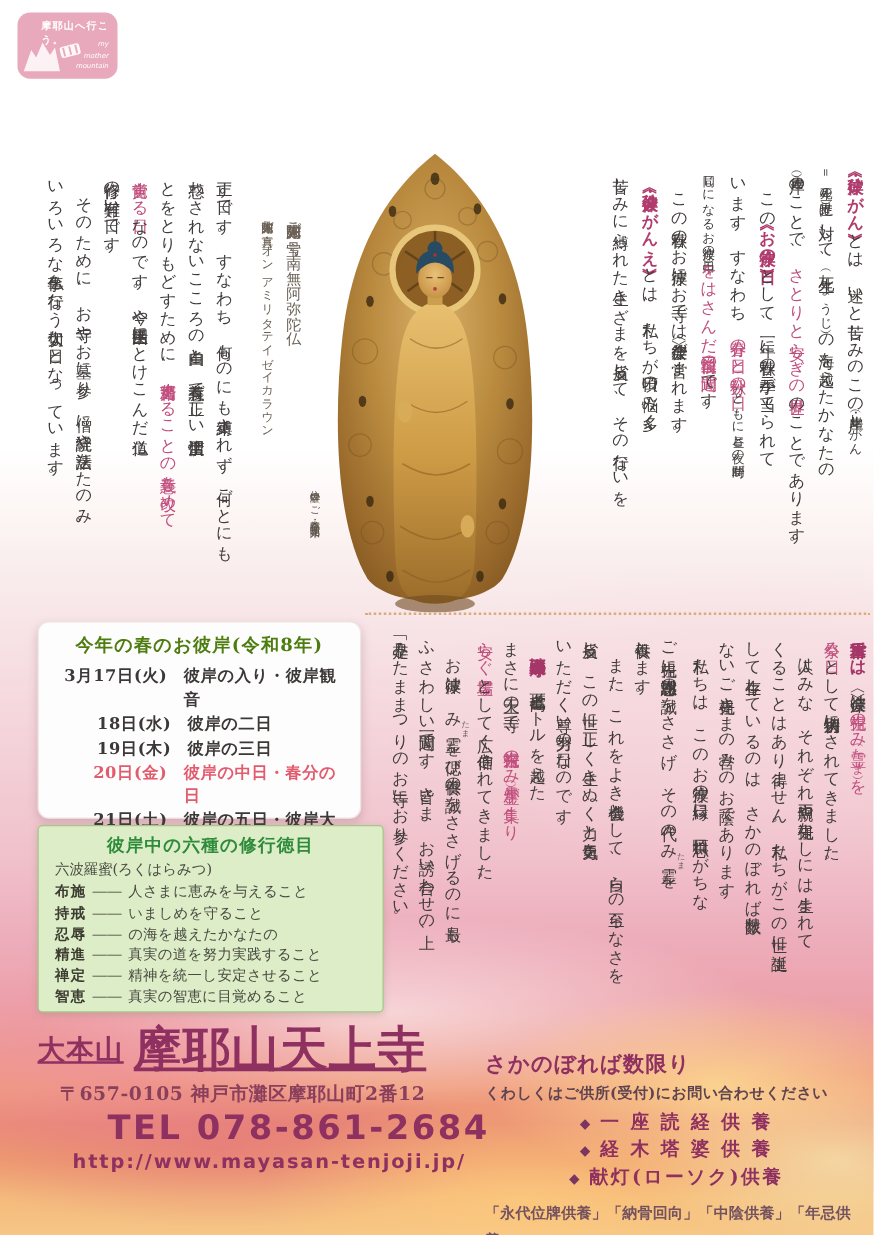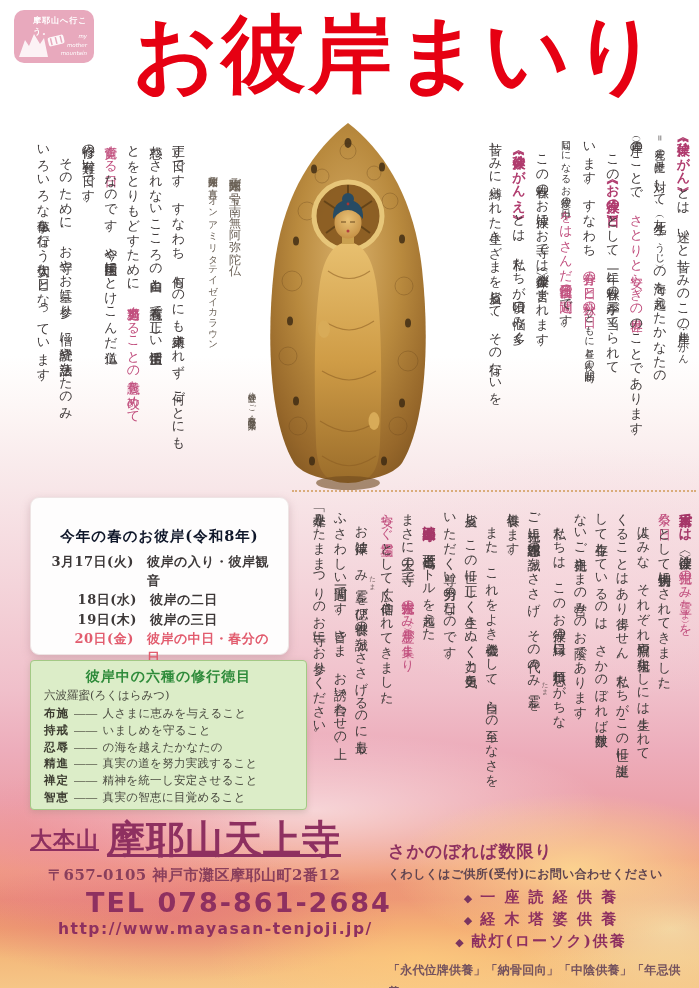--- a/index.html
+++ b/index.html
@@ -120,21 +120,20 @@
       </g>
     </svg>
     <span class="logo-tagline">摩耶山へ行こう。</span>
     <div class="logo-sub">
         <div>my</div>
         <div>mother</div>
         <div>mountain</div>
       </div>
   </div>
 
-  <div class="title" style="color: rgb(230, 0, 18);">お彼岸まいり</div>
 
   <svg class="buddha" viewBox="0 0 172 369">
     <defs>
       <radialGradient id="goldBg" cx="50%" cy="38%" r="75%">
         <stop offset="0%" stop-color="#d9b06a"></stop>
         <stop offset="45%" stop-color="#b98a3e"></stop>
         <stop offset="80%" stop-color="#96672a"></stop>
         <stop offset="100%" stop-color="#7a511f"></stop>
       </radialGradient>
       <linearGradient id="robeGrad" x1="0" y1="0" x2="0" y2="1">
@@ -247,21 +246,21 @@
       <div class="vcol"><span>　</span><span class="lead">摩耶山天上寺は、</span><span>標高七百メートルを越えた</span></div>
       <div class="vcol"><span>まさに天上の寺で、</span><span class="hl">古来先祖のみ霊</span><span class="hl sm">（祖霊）</span><span class="hl">が集まり</span></div>
       <div class="vcol"><span class="hl">安らぐ霊場</span><span>として広く信仰されてきました。</span></div>
       <div class="vcol"><span>　お彼岸は、み</span><ruby>霊<rt>たま</rt></ruby><span>を偲び供養の誠をささげるのに最も</span></div>
       <div class="vcol"><span>ふさわしい一週間です。皆さま、お誘い合わせの上、</span></div>
       <div class="vcol"><span>是非「みたままつりのお寺」にお参りください。</span></div>
       <div class="vcol datecol"><span>（令和八年一月）</span></div>
     </div>
 
   <div class="sched-box">
-    <div class="sched-title" style="color:#0f172a;margin-top:20px;">今年の春のお彼岸(令和8年)</div>
+    <div class="sched-title" style="color:#4d7c0f;">今年の春のお彼岸(令和8年)</div>
     <div class="sched-rows">
         <div class="sched-row">
           <span class="sdate">3月17日(火)</span>
           <span class="sdesc">彼岸の入り・彼岸観音</span>
         </div>
         <div class="sched-row">
           <span class="sdate">18日(水)</span>
           <span class="sdesc">彼岸の二日</span>
         </div>
         <div class="sched-row">

